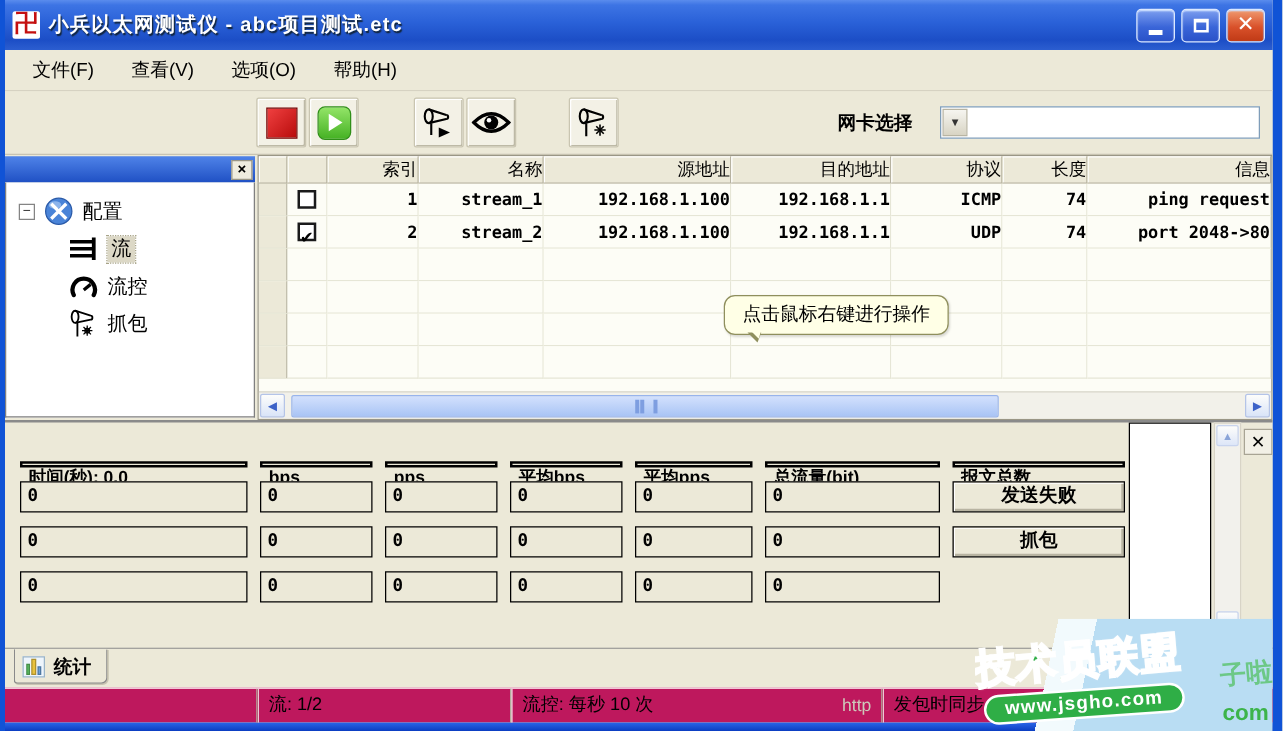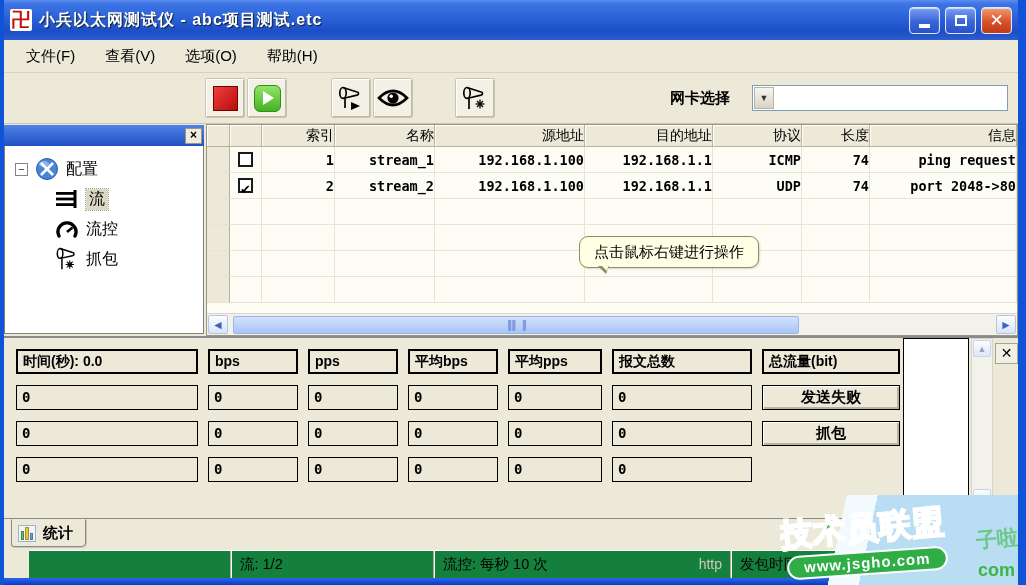--- a/index.html
+++ b/index.html
@@ -98,21 +98,21 @@
   .hs-left { left:1px; } .hs-right { right:1px; }
   .hs-thumb { position:absolute; left:26px; top:2px; width:566px; height:18px; border-radius:2px;
     border:1px solid #98b4ec; background:linear-gradient(180deg,#d3e1fd,#a9c4f5);
     color:#7e9ee0; font-size:9px; text-align:center; line-height:16px; letter-spacing:1px; }
 
   
   .stats { height:182px; background:#ece9d8; border-top:2px solid #8a8a8a; position:relative; }
   .sg { display:grid; grid-template-columns:182px 90px 90px 90px 94px 140px 138px;
     column-gap:10px; row-gap:11px; grid-auto-rows:25px; padding:11px 0 0 12px; width:900px; }
   .shead { border:2px solid #000; font-weight:bold; font-size:14px; line-height:20px;
-    padding-left:5px; background:#ece9d8; white-space:nowrap; }
+    padding-left:5px; background:#ece9d8; white-space:nowrap;margin-top:20px; }
   .sbtn { border:1px solid #000; background:#ece9d8; font-weight:bold; font-size:15px;
     text-align:center; line-height:22px;
     box-shadow:inset 1px 1px 0 #fff, inset -2px -2px 0 #b8b4a2; }
   .sval { border:1px solid #000; background:#ece9d8; font-family:"DejaVu Sans Mono",monospace;
     font-weight:bold; font-size:14px; line-height:22px; padding-left:5px; }
   .listbox { position:absolute; left:899px; top:0; width:66px; height:170px;
     background:#fff; border:1px solid #000; }
   .vscroll { position:absolute; left:967px; top:0; width:22px; height:170px;
     background:#f2f1ec; border:1px solid #d8d4c6; }
   .vs-arrow { position:absolute; left:1px; width:18px; height:17px; border:1px solid #c8d4ee;
@@ -129,21 +129,21 @@
     border-radius:0 0 5px 3px; background:#ece9d8; display:flex; align-items:center;
     gap:7px; padding:0 12px 0 6px; box-shadow:1px 1px 0 #c8c4b2; }
   .tab-label { font-weight:bold; font-size:15px; }
   .chart-ico { width:18px; height:17px; border:1px solid #9ab4c8; background:#eef5fc;
     display:flex; align-items:flex-end; gap:1px; padding:1px 2px; }
   .chart-ico i { display:block; width:4px; border:1px solid rgba(0,0,0,.25); }
   .bar-g { height:9px; background:#5cbe62; } .bar-y { height:13px; background:#e9c23e; }
   .bar-b { height:7px; background:#6aa0d8; }
 
   
-  .statusbar { height:28px; background:#15803d; border-top:1px solid #fff; display:flex;margin-left:25px; }
+  .statusbar { height:28px; background:#be185d; border-top:1px solid #fff; display:flex; }
   .sbsec { font-size:14.5px; line-height:27px; padding-left:9px; position:relative; white-space:nowrap; }
   .sbsec + .sbsec { border-left:1px solid #b2ae9c; box-shadow:inset 1px 0 0 #fff; }
   .sb1 { width:201px; } .sb2 { width:203px; } .sb3 { width:297px; } .sb4 { flex:1; }
   .faint-http { position:absolute; right:8px; top:0; color:#cdc9ba; font-size:14px; }
 
   .bborder { height:7px; background:linear-gradient(180deg,#2a66e8,#0a3cc0); }
 
   
   .watermark { position:absolute; right:0; bottom:0; width:238px; height:90px; z-index:60;
     overflow:hidden; pointer-events:none; }
@@ -342,22 +342,22 @@
     </div>
   </div>
 
   <div class="stats">
     <div class="sg">
       <div class="shead">时间(秒): 0.0</div>
       <div class="shead">bps</div>
       <div class="shead">pps</div>
       <div class="shead">平均bps</div>
       <div class="shead">平均pps</div>
+      <div class="shead">总流量(bit)</div>
       <div class="shead">报文总数</div>
-      <div class="shead">总流量(bit)</div>
 
       <div class="sval">0</div>
       <div class="sval">0</div>
       <div class="sval">0</div>
       <div class="sval">0</div>
       <div class="sval">0</div>
       <div class="sval">0</div>
 
       <div class="sbtn">发送失败</div>
       <div class="sval">0</div>

